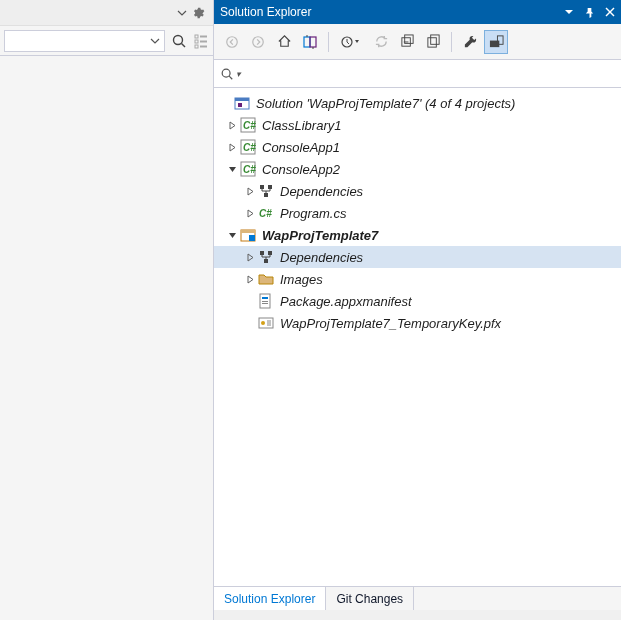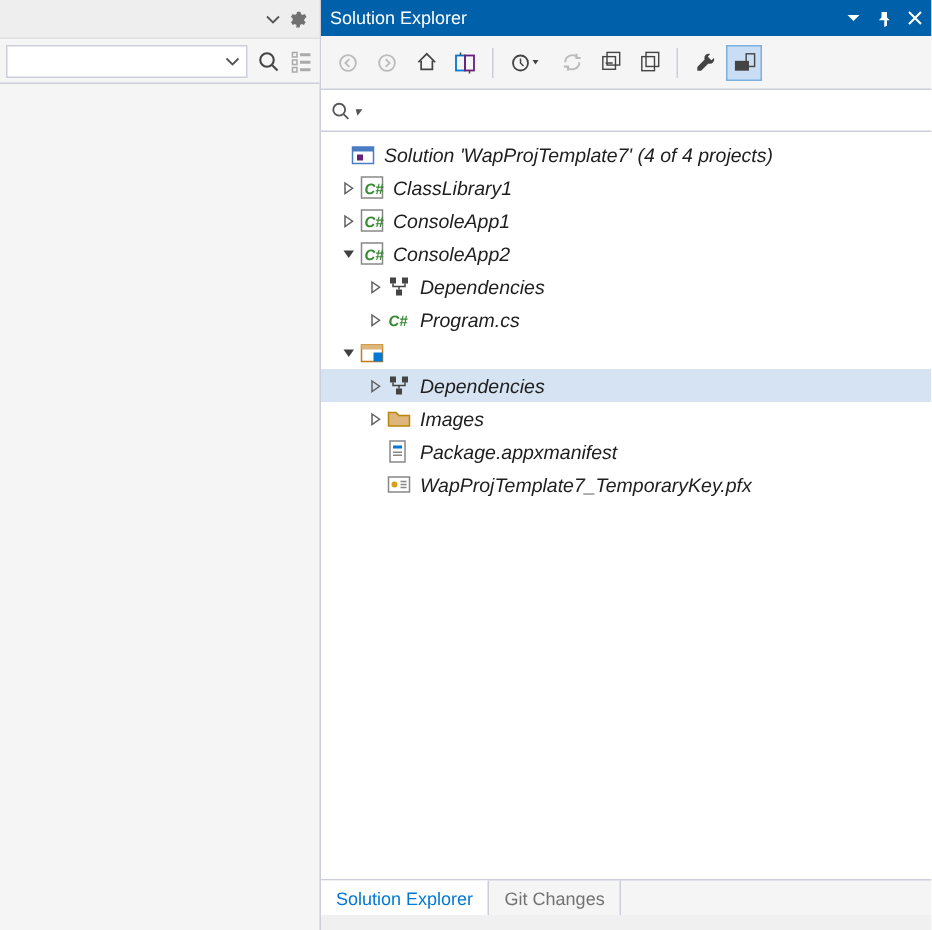--- a/index.html
+++ b/index.html
@@ -37,21 +37,21 @@
   .node.selected { background: #d6e3f2; }
   .node .twisty { width: 12px; display: inline-flex; justify-content: center; color: #606060; font-size: 11px; }
   .node .twisty.none { visibility: hidden; }
   .node .icn { width: 16px; height: 16px; margin: 0 4px 0 2px; display: inline-flex; align-items: center; justify-content: center; }
   .node .lbl { padding-left: 2px; }
   .node.bold .lbl { font-weight: 600; }
 
   
 
   .bottom-tabs { height: 24px; border-top: 1px solid #cccedb; display: flex; align-items: stretch; font-size: 12px; background: #f5f5f5; }
-  .bottom-tabs .tab { padding: 0 10px; display: flex; align-items: center; border-right: 1px solid #cccedb; color: #737373; }
+  .bottom-tabs .tab { padding: 0 10px; display: flex; align-items: center; border-right: 1px solid #cccedb; color: #0f172a; }
   .bottom-tabs .tab.active { color: #0078d4; background: #fff; }
 
   .status { height: 10px; background: #f0f0f0; }
 
   svg { display: block; }
 </style>
 </head>
 <body>
 
 <div class="root">
@@ -295,20 +295,21 @@
               <path d="M1 2 L8 2 L4.5 7 z" fill="#404040"></path>
             </svg>
         </span>
         <span class="icn">
           <svg width="16" height="16" viewBox="0 0 16 16">
               <rect x="1" y="3" width="14" height="11" fill="#fff" stroke="#c27b15"></rect>
               <rect x="1" y="3" width="14" height="3" fill="#dcb67a"></rect>
               <rect x="9" y="8" width="6" height="6" fill="#0078d4"></rect>
             </svg>
         </span>
+        <span class="lbl">WapProjTemplate7</span>
       </div>
 
       <div class="node selected" style="padding-left:30px">
         <span class="twisty">
           <svg width="9" height="9" viewBox="0 0 9 9">
               <path d="M2 1 L7 4.5 L2 8 z" fill="none" stroke="#606060"></path>
             </svg>
         </span>
         <span class="icn">
           <svg width="16" height="16" viewBox="0 0 16 16">

